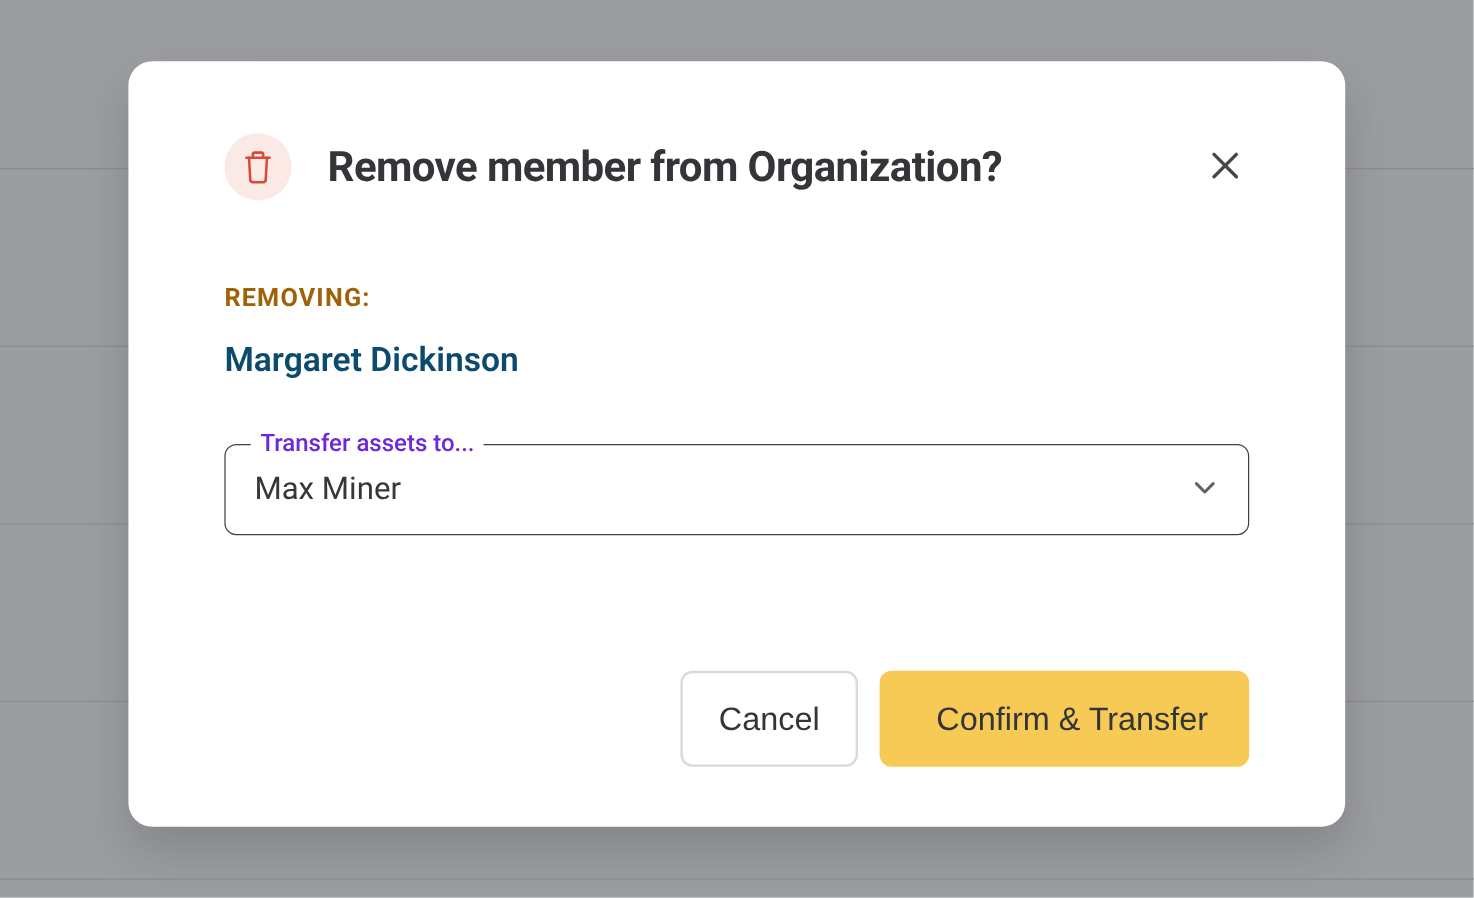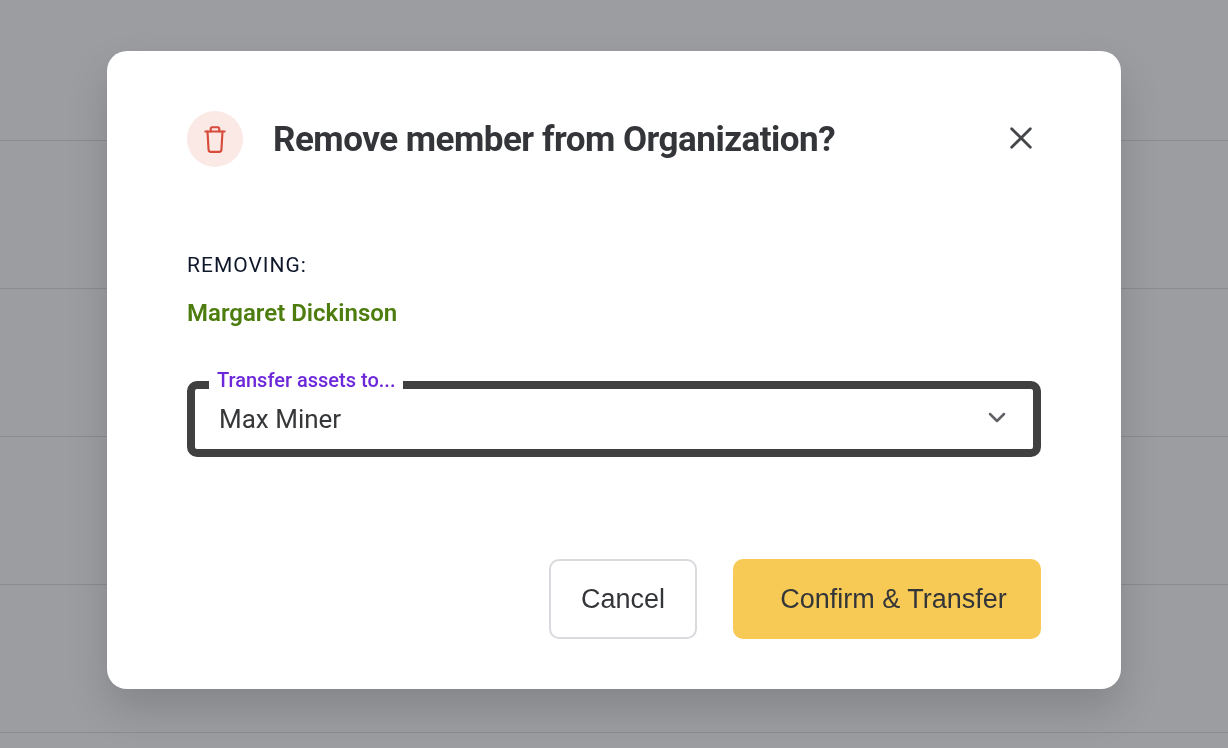--- a/index.html
+++ b/index.html
@@ -68,40 +68,39 @@
       align-items: center;
       justify-content: center;
     }
     .close-btn svg { width: 28px; height: 28px; }
 
     .section {
       margin-top: 70px;
     }
     .removing-label {
       font-size: 21px;
-      font-weight: 400;
-      color: #0f172a;
+      font-weight: 700;
+      color: #a16207;
       letter-spacing: 1px;
-      margin-top: 16px;
     }
     .removing-name {
       margin-top: 22px;
-      font-size: 24px;
+      font-size: 28px;
       font-weight: 600;
-      color: #4d7c0f;
+      color: #0c4a6e;
     }
 
     .select-wrap {
       position: relative;
       margin-top: 54px;
     }
     .select-box {
       width: 100%;
       height: 76px;
-      border: 8px solid #404040;
+      border: 1px solid #404040;
       border-radius: 10px;
       background: #ffffff;
       display: flex;
       align-items: center;
       justify-content: space-between;
       padding: 0 24px;
       cursor: pointer;
     }
     .select-value {
       font-size: 26px;
@@ -117,21 +116,21 @@
       padding: 0 8px;
       font-size: 20px;
       color: #6d28d9;
       font-weight: 500;
     }
 
     .footer {
       margin-top: auto;
       display: flex;
       justify-content: flex-end;
-      gap: 36px;
+      gap: 18px;
       align-items: flex-end;
     }
     .btn {
       height: 80px;
       border-radius: 10px;
       font-size: 27px;
       font-weight: 500;
       padding: 0 30px;
       cursor: pointer;
       display: inline-flex;

